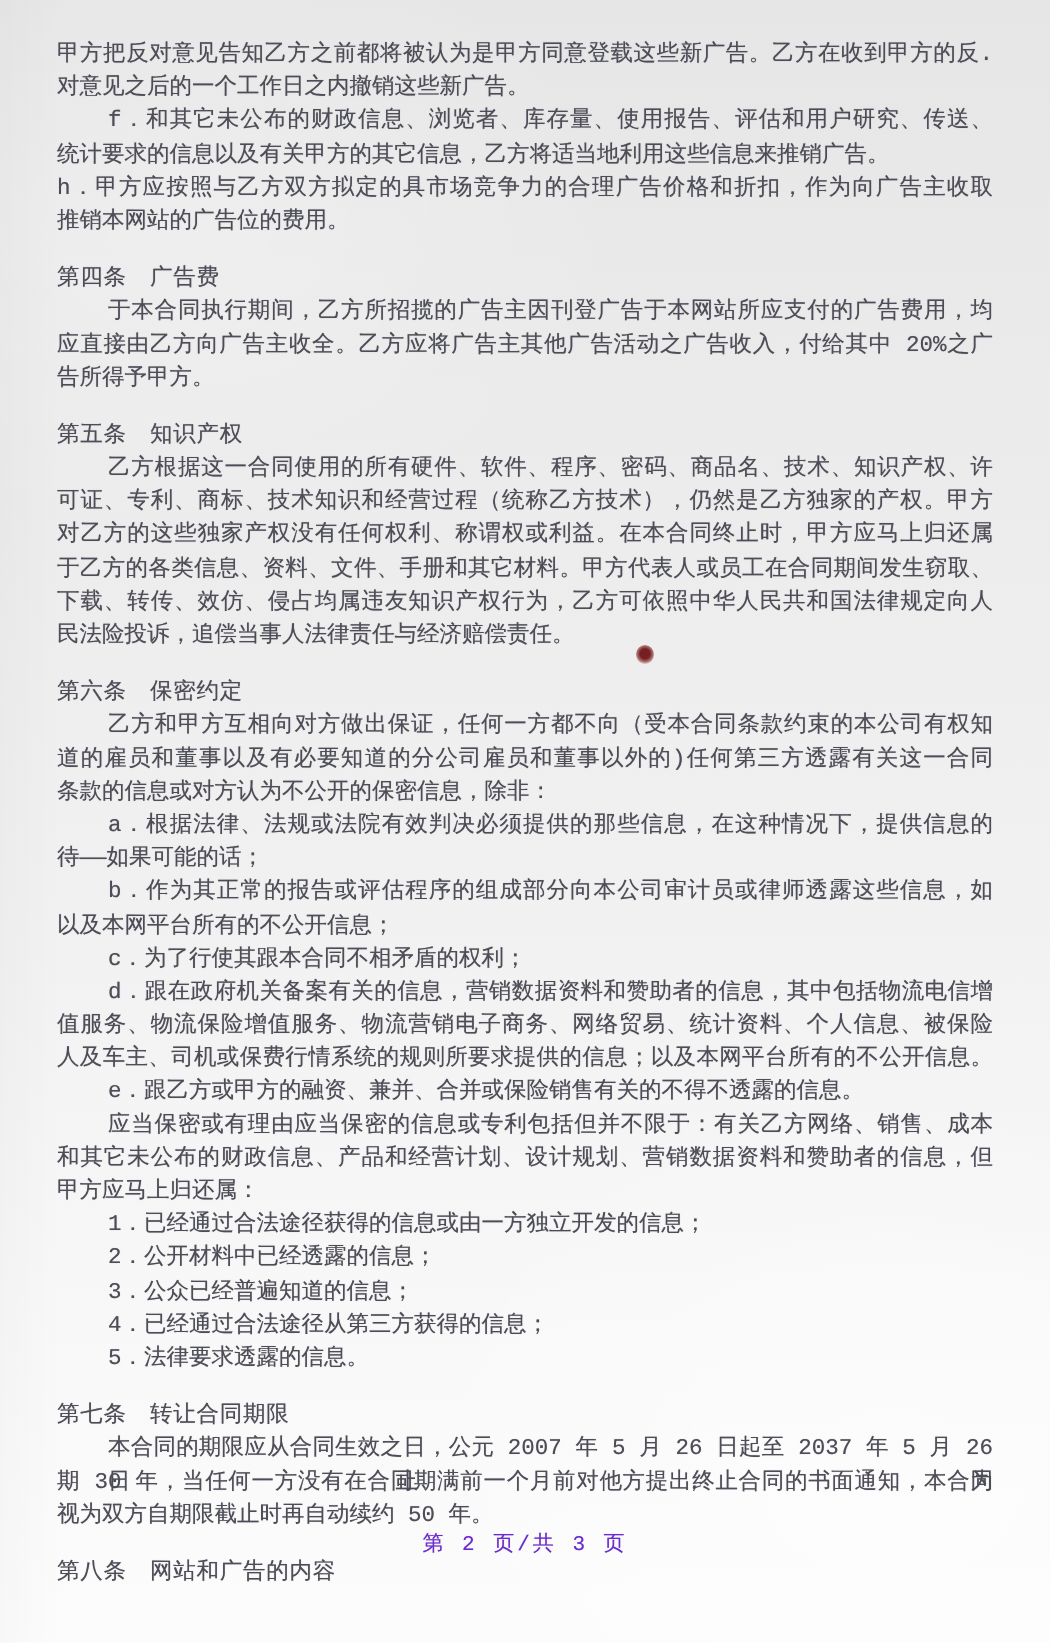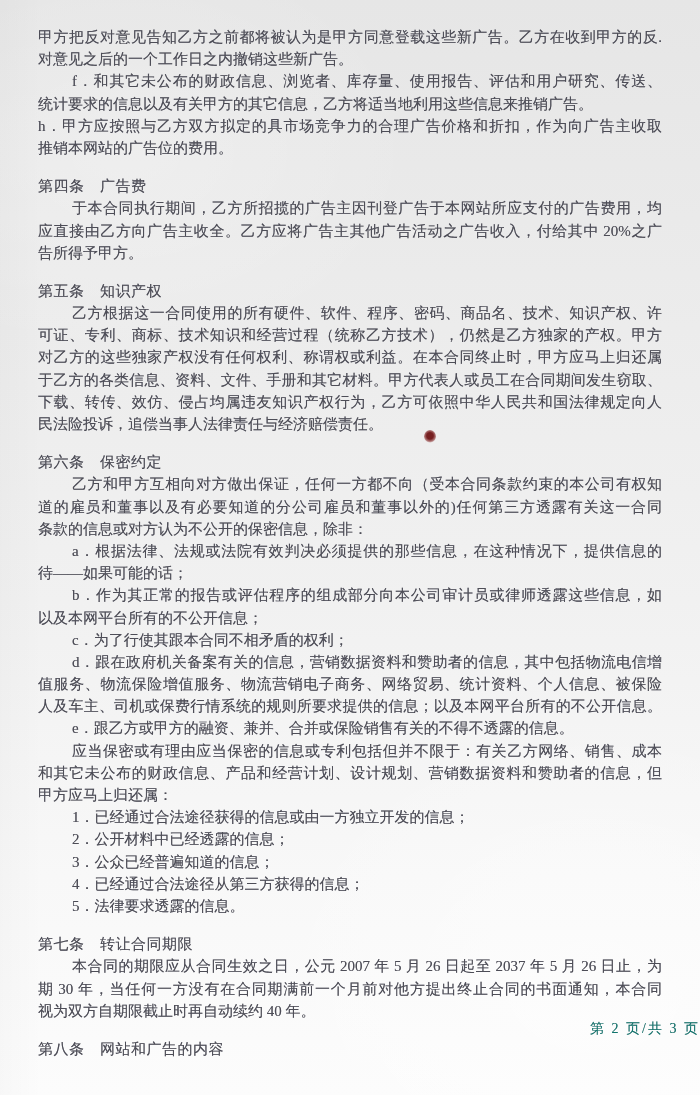--- a/index.html
+++ b/index.html
@@ -1,21 +1,21 @@
 <!DOCTYPE html>
 <html lang="zh"><head>
 <meta charset="utf-8">
 <style>
   html,body{margin:0;padding:0;}
   body{
     width:700px;height:1095px;position:relative;overflow:hidden;
     background:linear-gradient(180deg,#e6e6e6 0%,#ebebeb 25%,#f1f1f1 55%,#f8f8f8 80%,#fcfcfc 100%);
     font-family:"Liberation Serif","DejaVu Serif",serif;
   }
-  .page{position:absolute;inset:0;}
+  .page{position:absolute;inset:0;font-family:Liberation Mono, monospace;}
   
   .page::before{
     content:"";position:absolute;inset:0;pointer-events:none;
     background:
       radial-gradient(420px 300px at 18% 14%, rgba(255,255,255,0.25), rgba(255,255,255,0) 70%),
       radial-gradient(500px 380px at 85% 90%, rgba(255,255,255,0.5), rgba(255,255,255,0) 70%),
       linear-gradient(90deg, rgba(0,0,0,0.02), rgba(0,0,0,0) 6%);
   }
   .text-block{
     position:absolute;left:38px;top:26px;width:624px;
@@ -30,21 +30,21 @@
   .line.indent{padding-left:34px;}
   .line.heading{letter-spacing:0.5px;margin-top:16px;}
   .red-mark{
     position:absolute;left:424px;top:430px;width:12px;height:13px;
     background:radial-gradient(circle at 50% 45%, rgba(112,20,22,0.95) 0 35%, rgba(130,30,30,0.55) 60%, rgba(130,30,30,0) 75%);
     border-radius:50%;
     pointer-events:none;
   }
   .footer{
     position:absolute;left:0;top:1020px;width:700px;
-    text-align:right;font-size:14px;letter-spacing:2px;color:#0f766e;
+    text-align:center;font-size:14px;letter-spacing:2px;color:#6d28d9;
     text-shadow:0 0 0.5px rgba(88,88,98,0.5);
   }
 </style>
 </head>
 <body>
 
 <div class="page">
   <div class="text-block">
       <div class="line full">甲方把反对意见告知乙方之前都将被认为是甲方同意登载这些新广告。乙方在收到甲方的反.</div>
       <div class="line">对意见之后的一个工作日之内撤销这些新广告。</div>
@@ -80,18 +80,18 @@
       <div class="line full">和其它未公布的财政信息、产品和经营计划、设计规划、营销数据资料和赞助者的信息，但</div>
       <div class="line">甲方应马上归还属：</div>
       <div class="line indent">1．已经通过合法途径获得的信息或由一方独立开发的信息；</div>
       <div class="line indent">2．公开材料中已经透露的信息；</div>
       <div class="line indent">3．公众已经普遍知道的信息；</div>
       <div class="line indent">4．已经通过合法途径从第三方获得的信息；</div>
       <div class="line indent">5．法律要求透露的信息。</div>
       <div class="line heading">第七条　转让合同期限</div>
       <div class="line indent full">本合同的期限应从合同生效之日，公元 2007 年 5 月 26 日起至 2037 年 5 月 26 日止，为</div>
       <div class="line full">期 30 年，当任何一方没有在合同期满前一个月前对他方提出终止合同的书面通知，本合同</div>
-      <div class="line">视为双方自期限截止时再自动续约 40 年。</div>
+      <div class="line">视为双方自期限截止时再自动续约 50 年。</div>
       <div class="line heading">第八条　网站和广告的内容</div>
     </div>
   <div class="red-mark"></div>
   <div class="footer">第 2 页/共 3 页</div>
 </div>
 
 </body></html>

